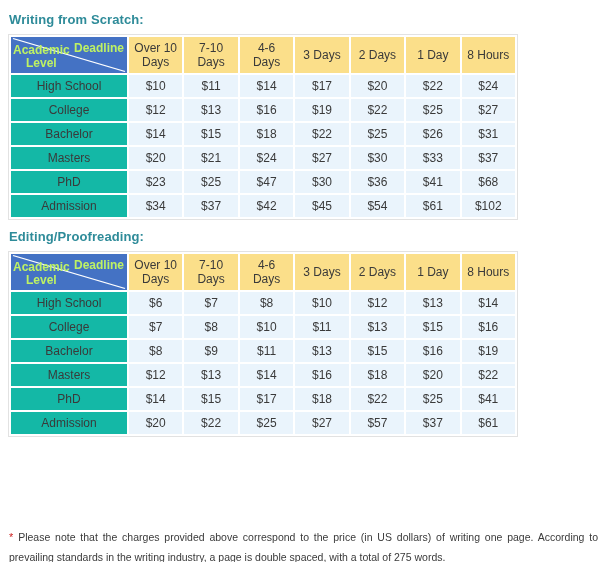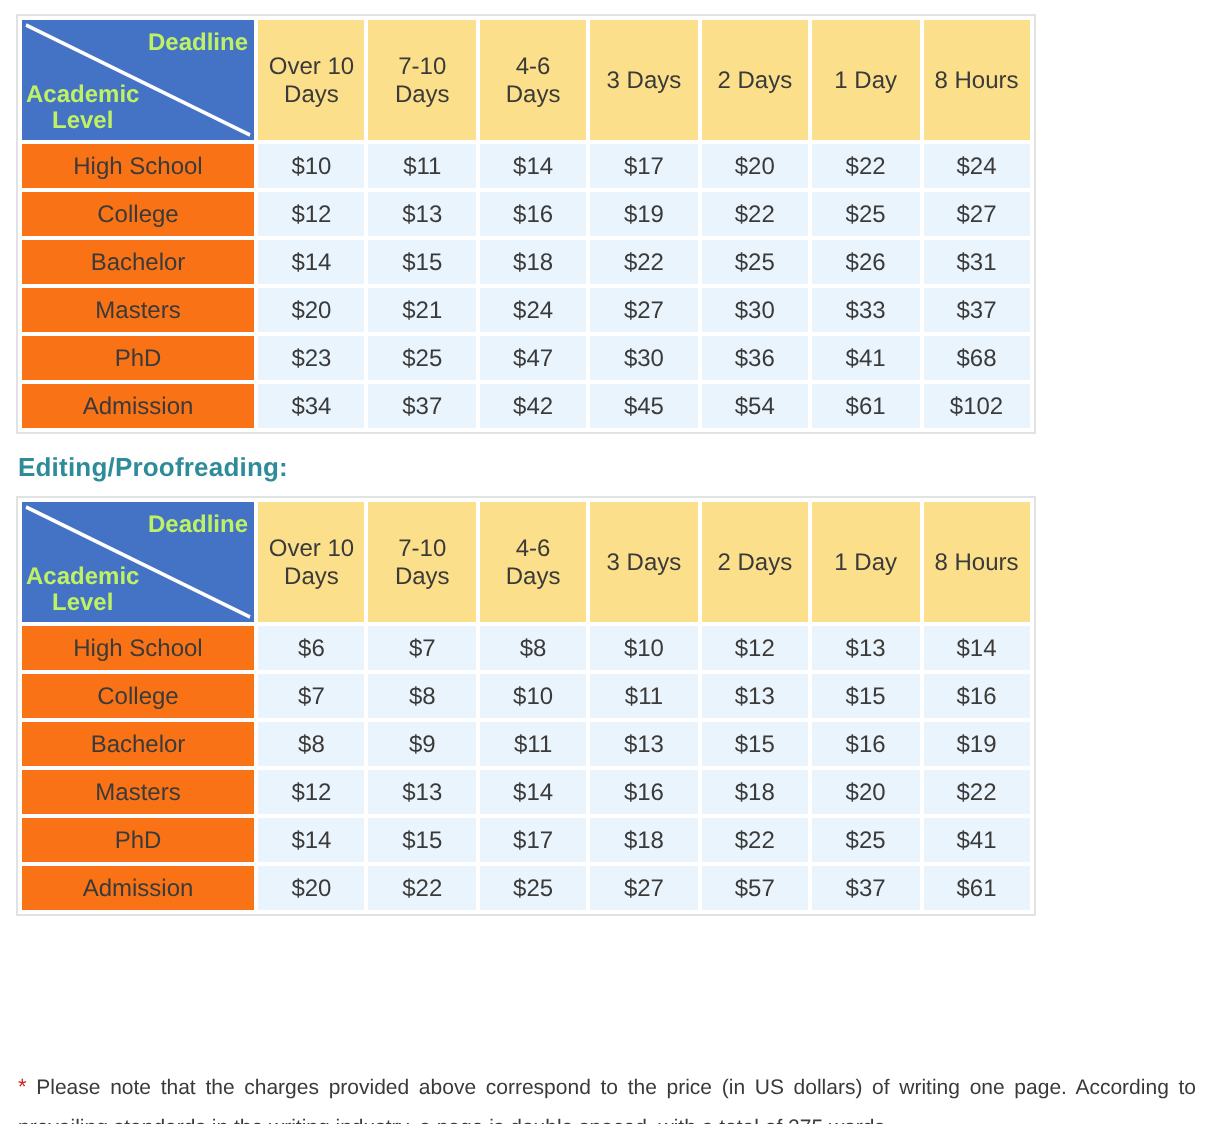--- a/index.html
+++ b/index.html
@@ -88,24 +88,24 @@
   }
   .corner-cell .lbl-academic .l2 {
     display: block;
     text-align: center;
   }
   .col-head {
     background: #fbdf8a;
     height: 48px;
     font-size: 12px;
     color: #3a3a3a;
-    padding: 16px 3px !important;
+    padding: 4px 3px !important;
   }
   .row-head {
-    background: #f97316;
+    background: #14b8a6;
     color: #3a3a3a;
     font-size: 12px;
     height: 22px;
   }
   .data-cell {
     background: #eaf4fc;
     color: #3a3a3a;
     font-size: 12px;
     height: 22px;
   }
@@ -123,20 +123,21 @@
   .footnote .star {
     color: #cc2222;
     font-size: 11px;
   }
 </style>
 </head>
 <body>
 
 <div class="page">
 
+  <h2 class="section-heading" id="heading-writing">Writing from Scratch:</h2>
 
   <table class="price-table" id="table-writing">
     <thead>
       <tr>
         <th class="corner-cell">
           <svg class="diag" viewBox="0 0 116 48" preserveAspectRatio="none">
             <line x1="2" y1="2" x2="114" y2="46" stroke="#ffffff" stroke-width="1.6"></line>
           </svg>
           <span class="lbl lbl-deadline">Deadline</span>
           <span class="lbl lbl-academic">

